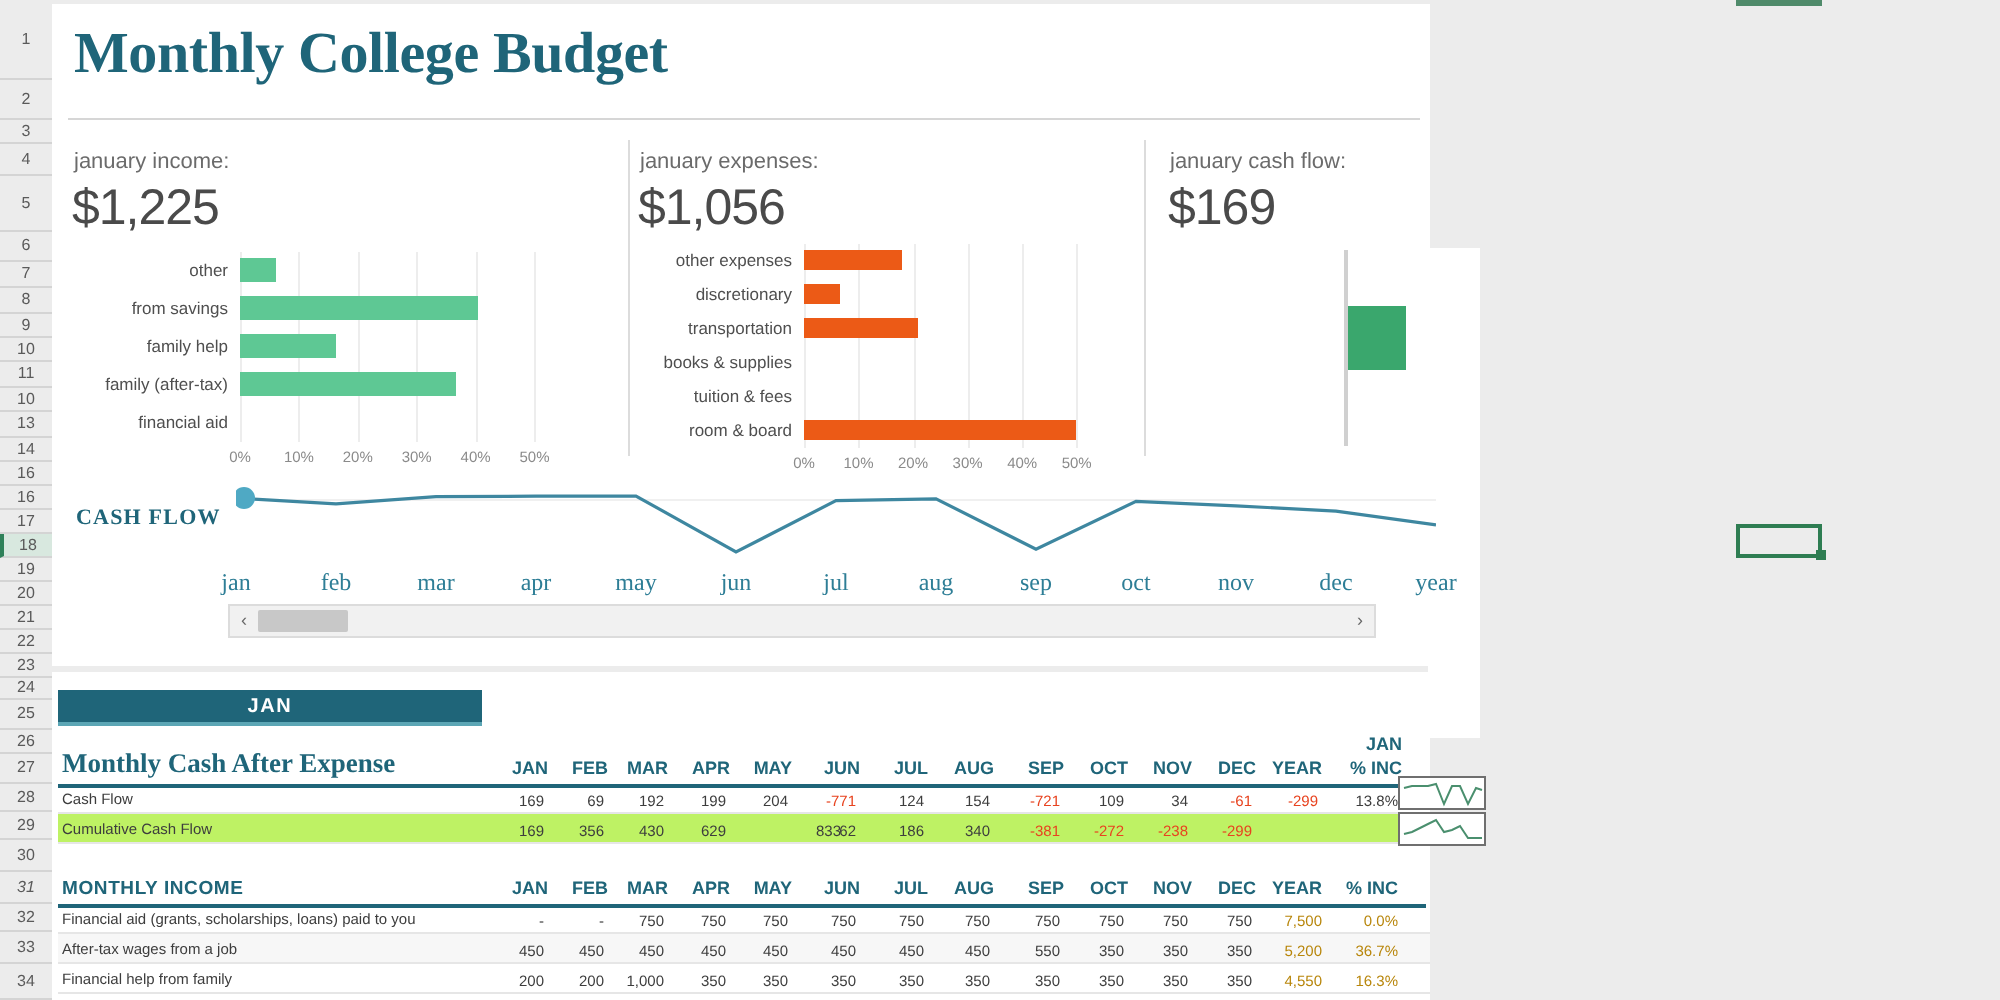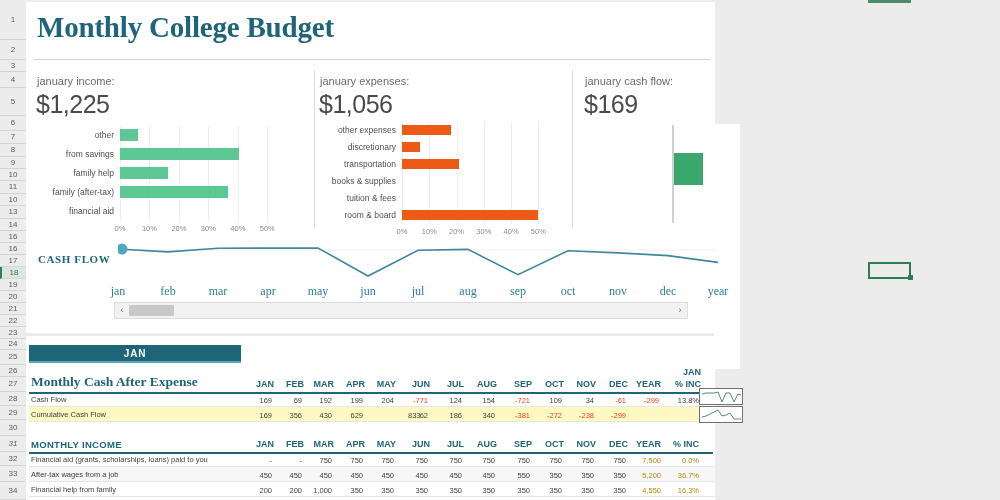--- a/index.html
+++ b/index.html
@@ -418,21 +418,21 @@
           <div class="num neg" style="position: absolute; left: 369px; width: 30px; text-align: right; top: 4px;">-771</div>
           <div class="num" style="position: absolute; left: 403px; width: 30px; text-align: right; top: 4px;">124</div>
           <div class="num" style="position: absolute; left: 436px; width: 30px; text-align: right; top: 4px;">154</div>
           <div class="num neg" style="position: absolute; left: 471px; width: 30px; text-align: right; top: 4px;">-721</div>
           <div class="num" style="position: absolute; left: 503px; width: 30px; text-align: right; top: 4px;">109</div>
           <div class="num" style="position: absolute; left: 535px; width: 30px; text-align: right; top: 4px;">34</div>
           <div class="num neg" style="position: absolute; left: 567px; width: 30px; text-align: right; top: 4px;">-61</div>
           <div class="num neg" style="position: absolute; left: 600px; width: 30px; text-align: right; top: 4px;">-299</div>
           <div class="num" style="position: absolute; left: 636px; width: 34px; text-align: right; top: 4px;">13.8%</div>
         </div>
-        <div style="position: relative; height: 15px; border-bottom: 1px solid rgb(230, 230, 230); background: #fef9c3;">
+        <div style="position: relative; height: 15px; border-bottom: 1px solid rgb(230, 230, 230); background: #bef264;">
           <div class="rowlbl" style="position: absolute; left: 2px; width: 240px; text-align: left; top: 3px;">Cumulative Cash Flow</div>
           <div class="num" style="position: absolute; left: 213px; width: 30px; text-align: right; top: 4px;">169</div>
           <div class="num" style="position: absolute; left: 243px; width: 30px; text-align: right; top: 4px;">356</div>
           <div class="num" style="position: absolute; left: 273px; width: 30px; text-align: right; top: 4px;">430</div>
           <div class="num" style="position: absolute; left: 304px; width: 30px; text-align: right; top: 4px;">629</div>
           <div class="num" style="position: absolute; left: 335px; width: 14px; text-align: left; top: 4px; margin-left: 44px;">833</div>
           <div class="num" style="position: absolute; left: 369px; width: 30px; text-align: right; top: 4px;">62</div>
           <div class="num" style="position: absolute; left: 403px; width: 30px; text-align: right; top: 4px;">186</div>
           <div class="num" style="position: absolute; left: 436px; width: 30px; text-align: right; top: 4px;">340</div>
           <div class="num neg" style="position: absolute; left: 471px; width: 30px; text-align: right; top: 4px;">-381</div>

